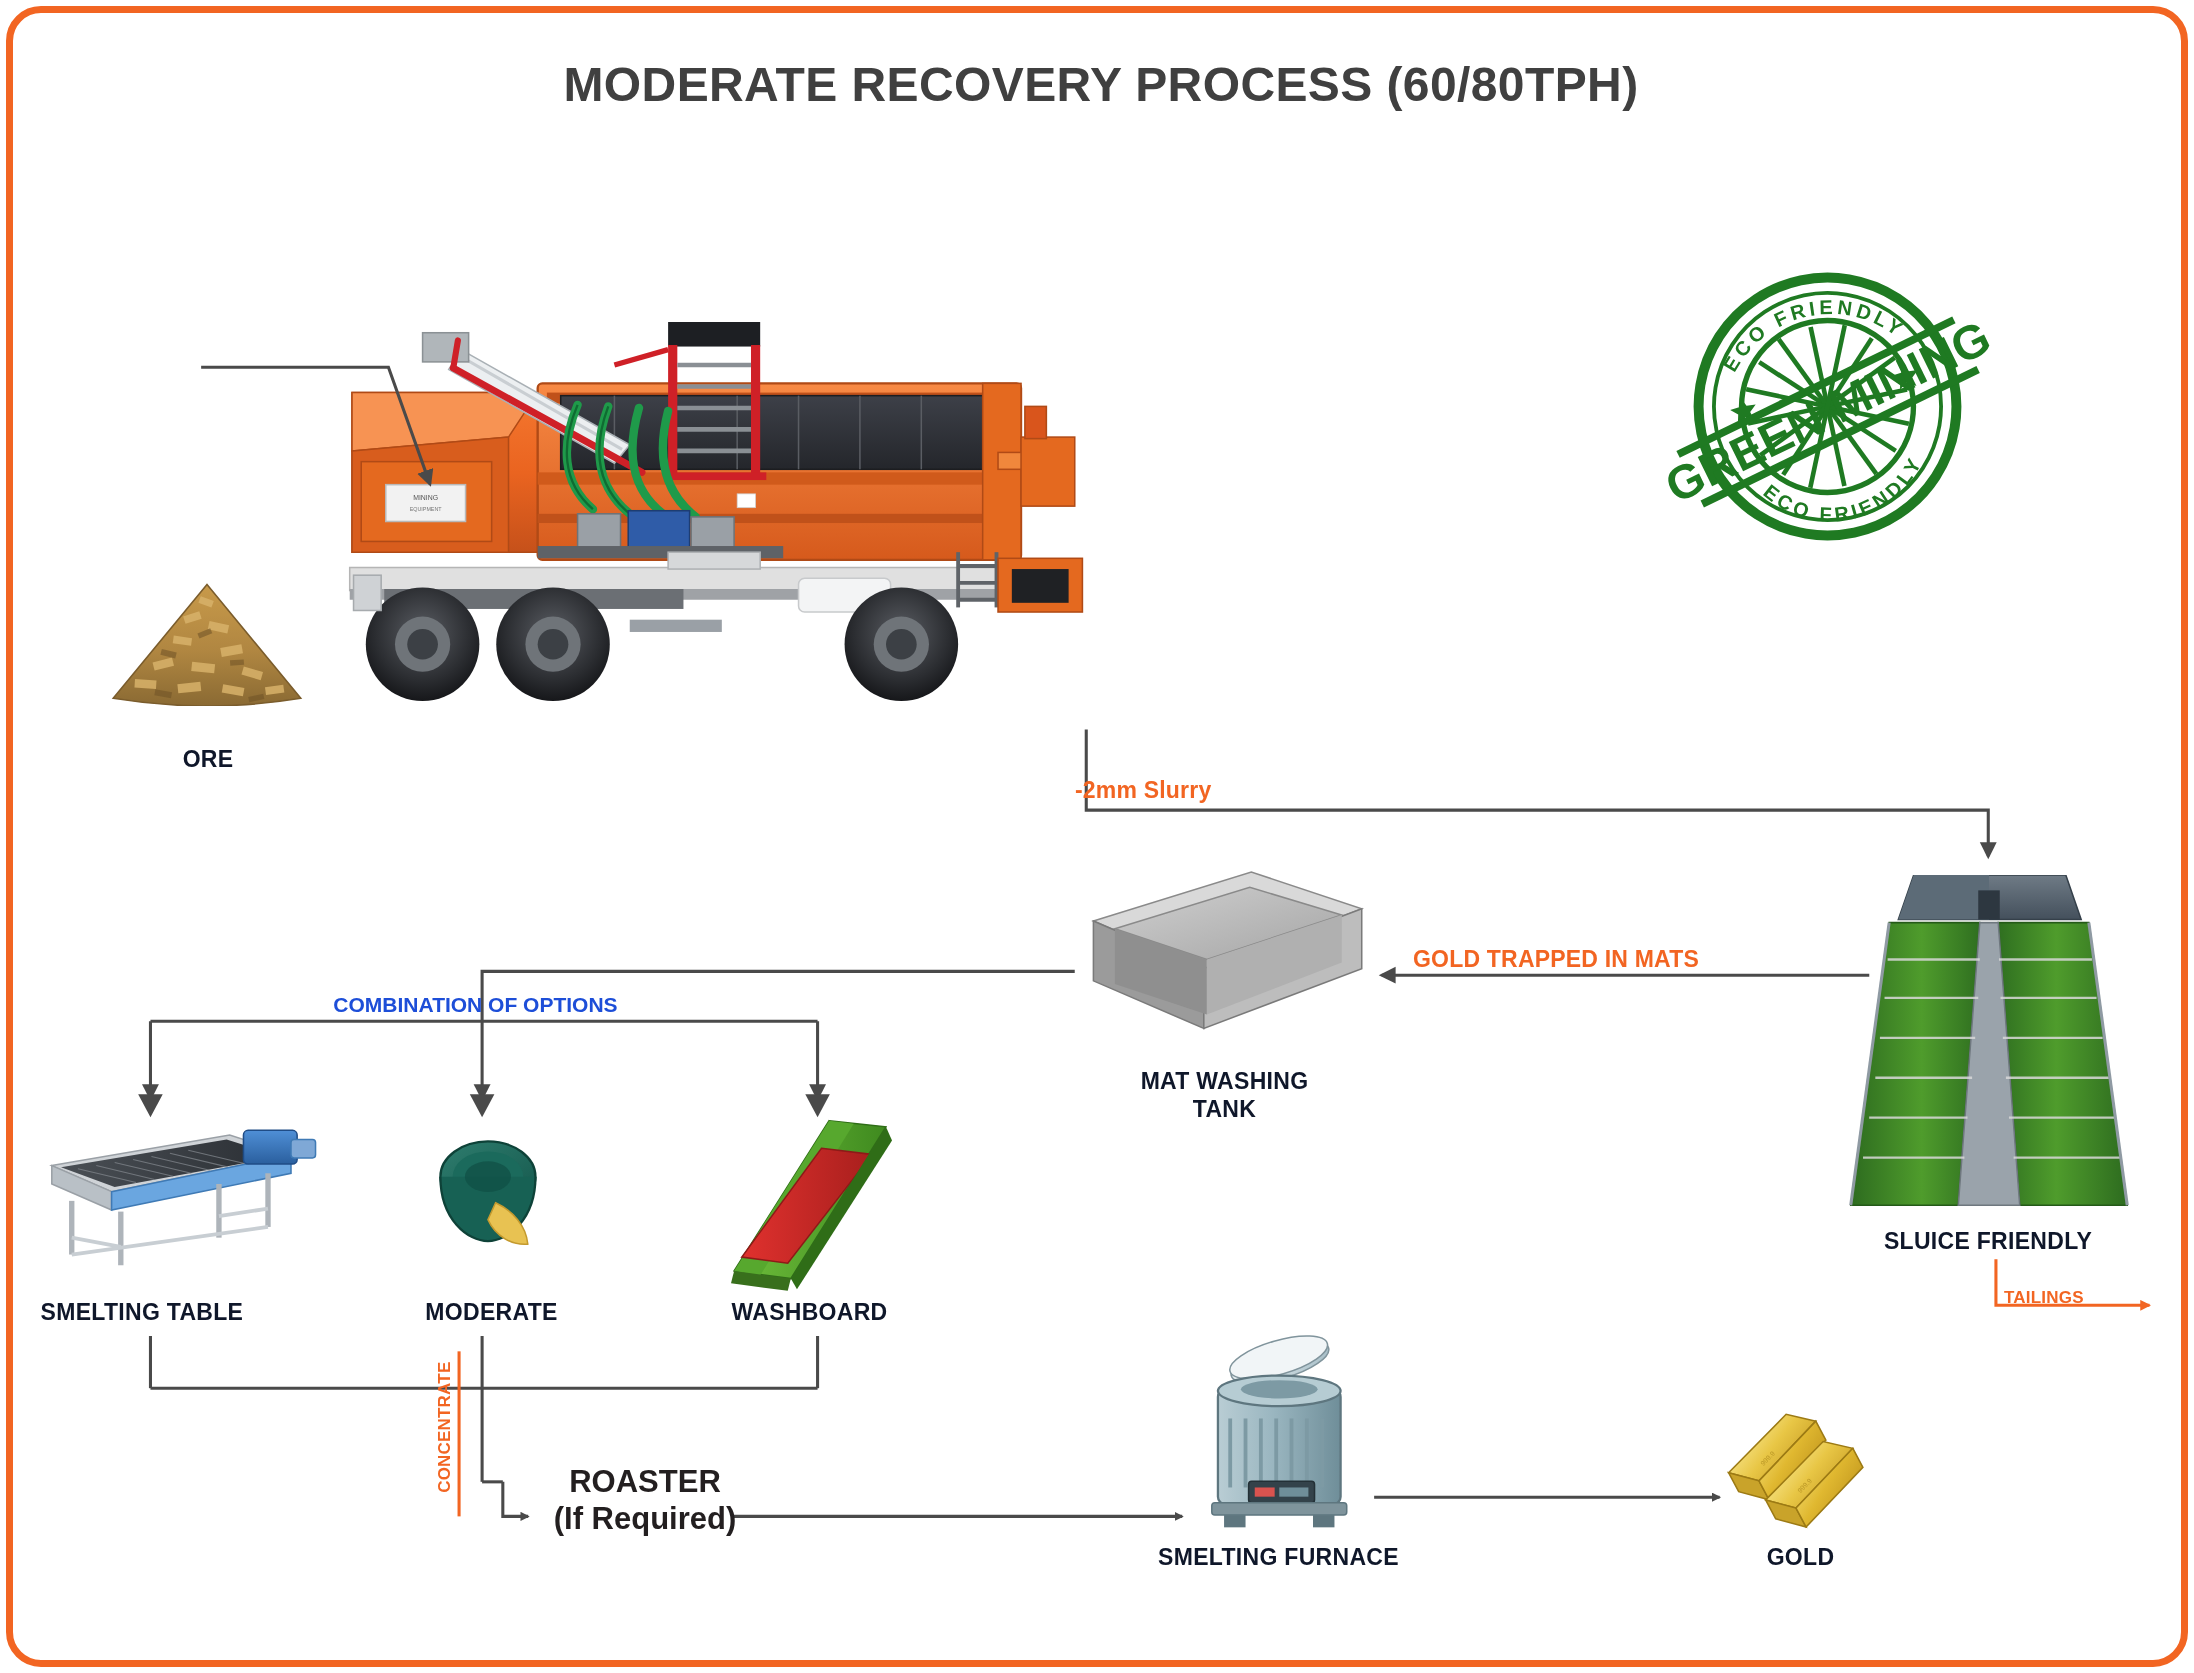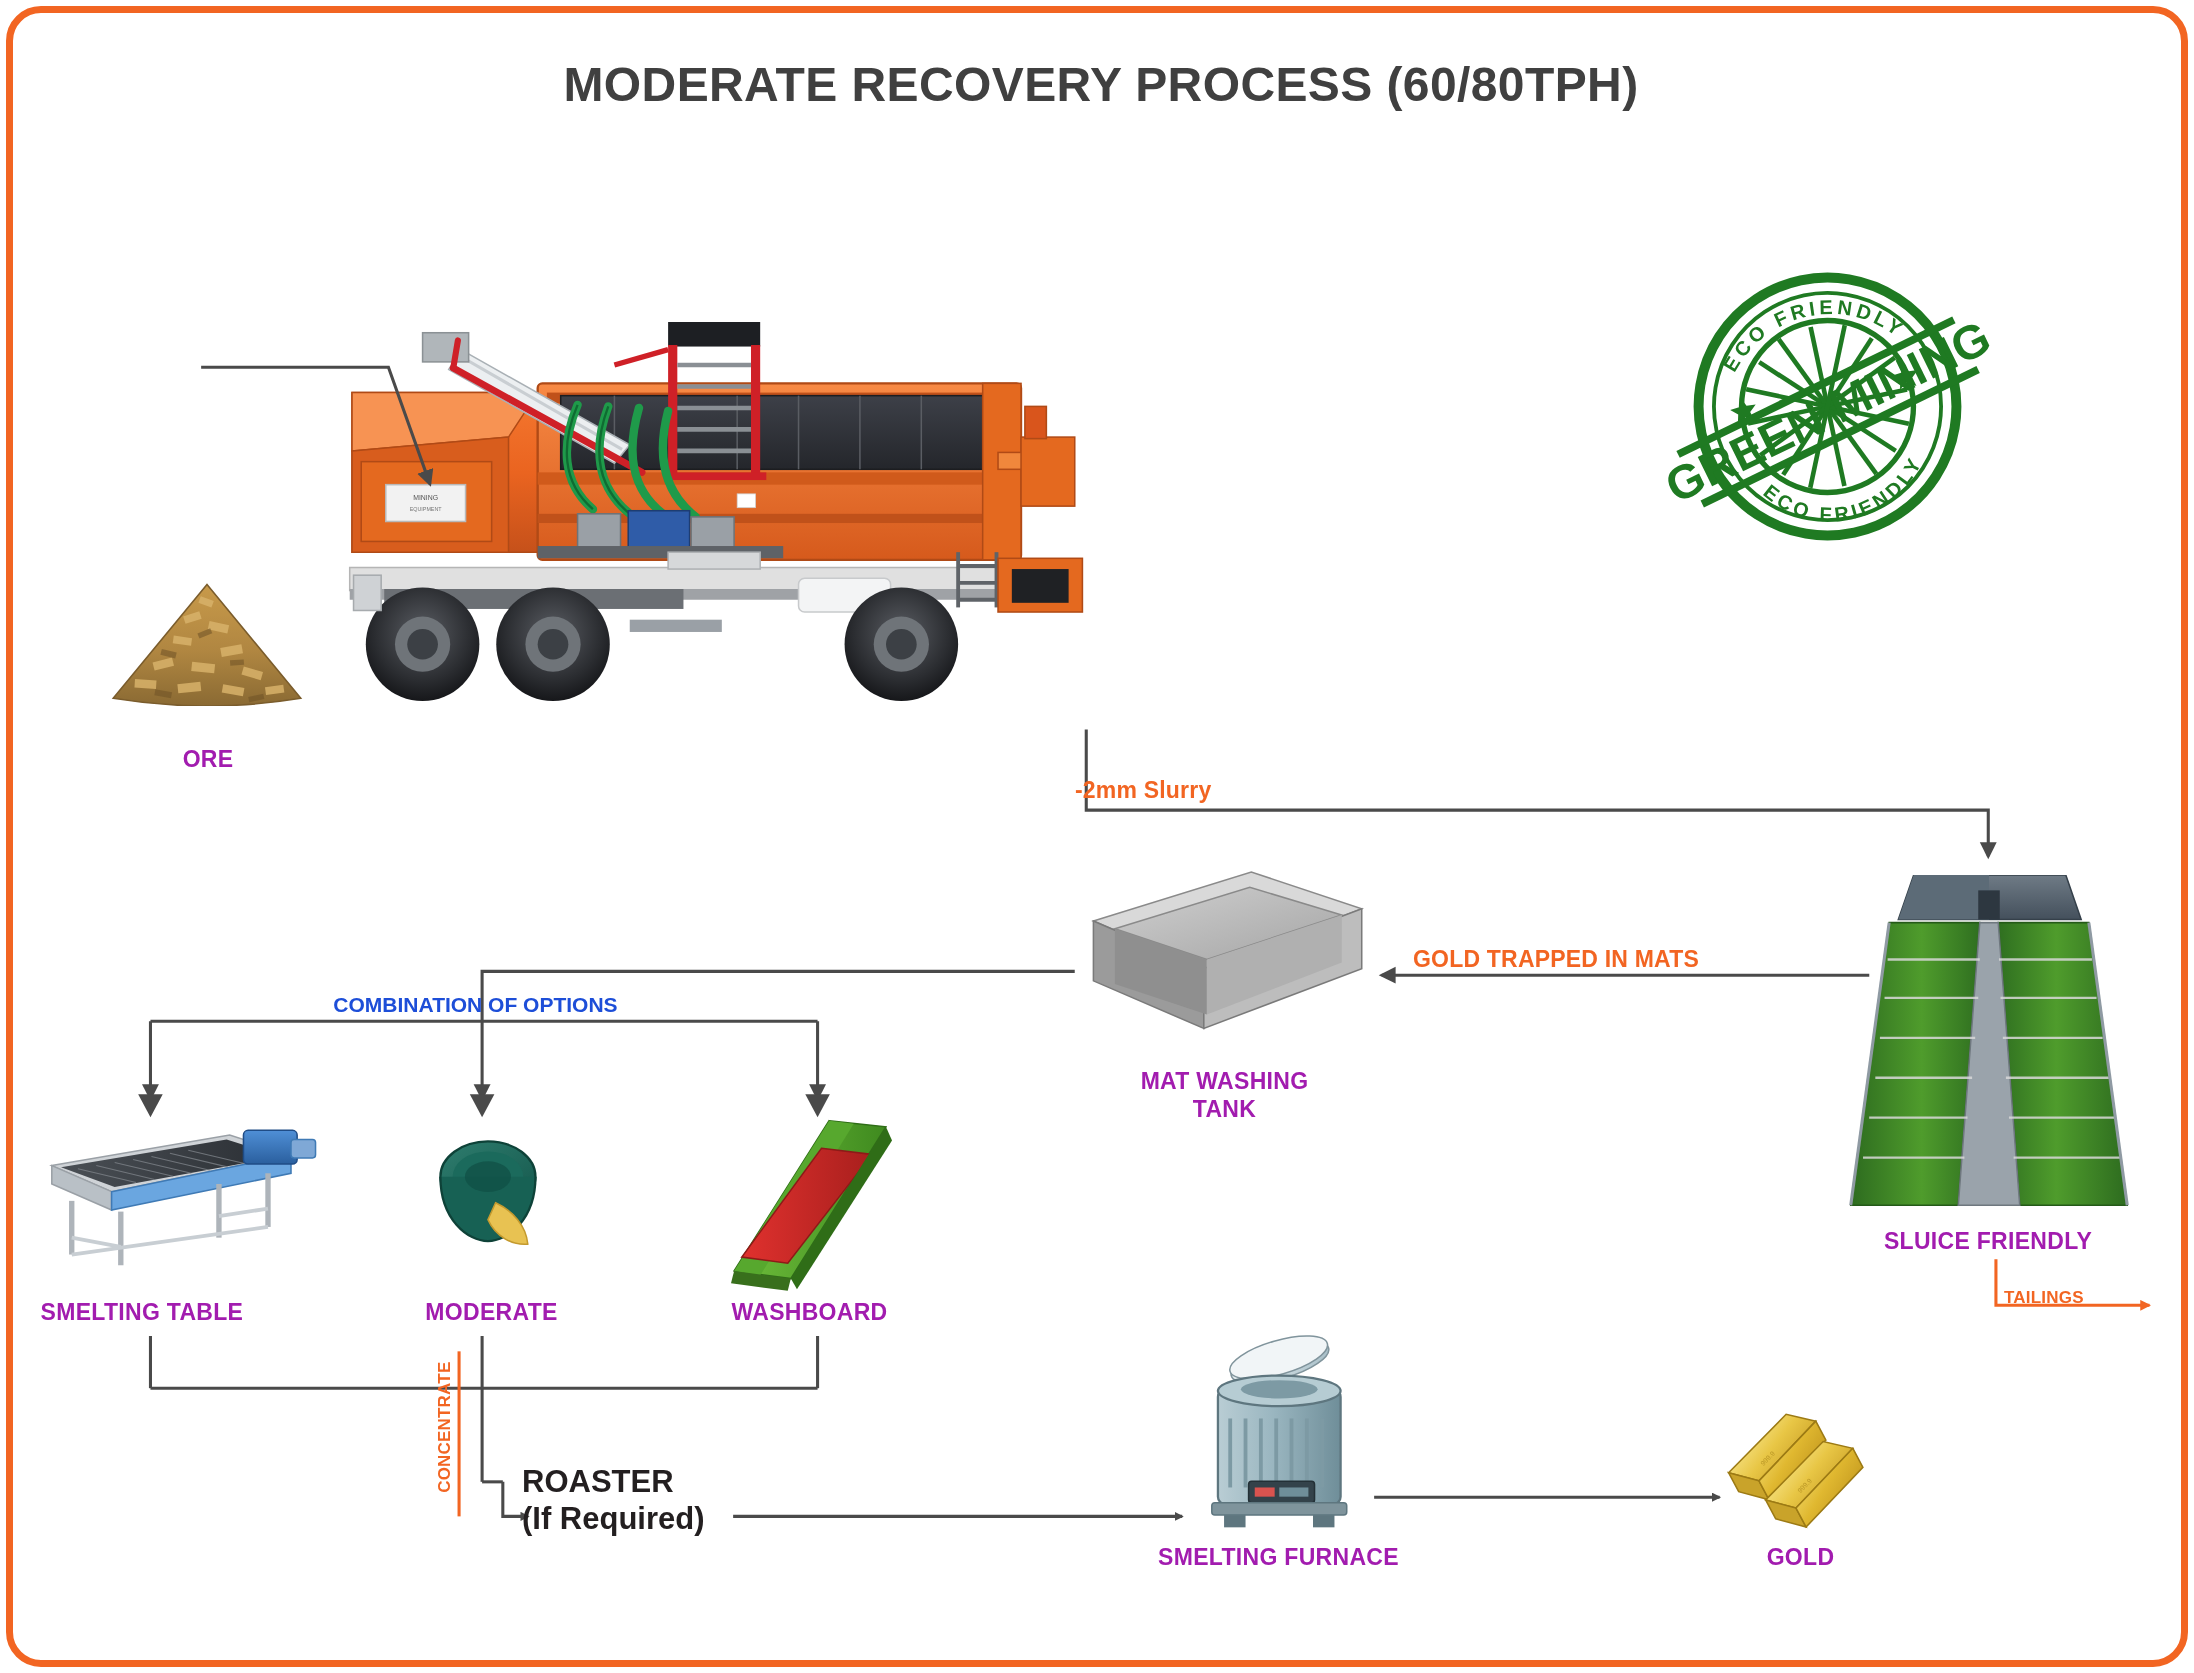--- a/index.html
+++ b/index.html
@@ -37,21 +37,21 @@
     top: 57px;
     width: 2194px;
     text-align: center;
     color: #404040;
     font-size: 48px;
     font-weight: bold;
     letter-spacing: 0.4px;
   }
   .lbl {
     position: absolute;
-    color: #a21caf;
+    color: #0f172a;
     font-size: 23px;
     font-weight: bold;
     letter-spacing: 0.3px;
     text-align: center;
     line-height: 1.22;
     white-space: pre-line;
   }
   .lbl-orange {
     position: absolute;
     color: #F26522;
@@ -68,20 +68,21 @@
     font-size: 21px;
     font-weight: bold;
     text-align: center;
     line-height: 1.2;
   }
   .lbl-roaster {
     position: absolute;
     color: #231f20;
     font-size: 31px;
     font-weight: bold;
+    text-align: center;
     line-height: 1.2;
     white-space: pre-line;
   }
   svg.layer {
     position: absolute;
     left: 0;
     top: 0;
     width: 2194px;
     height: 1674px;
     pointer-events: none;

